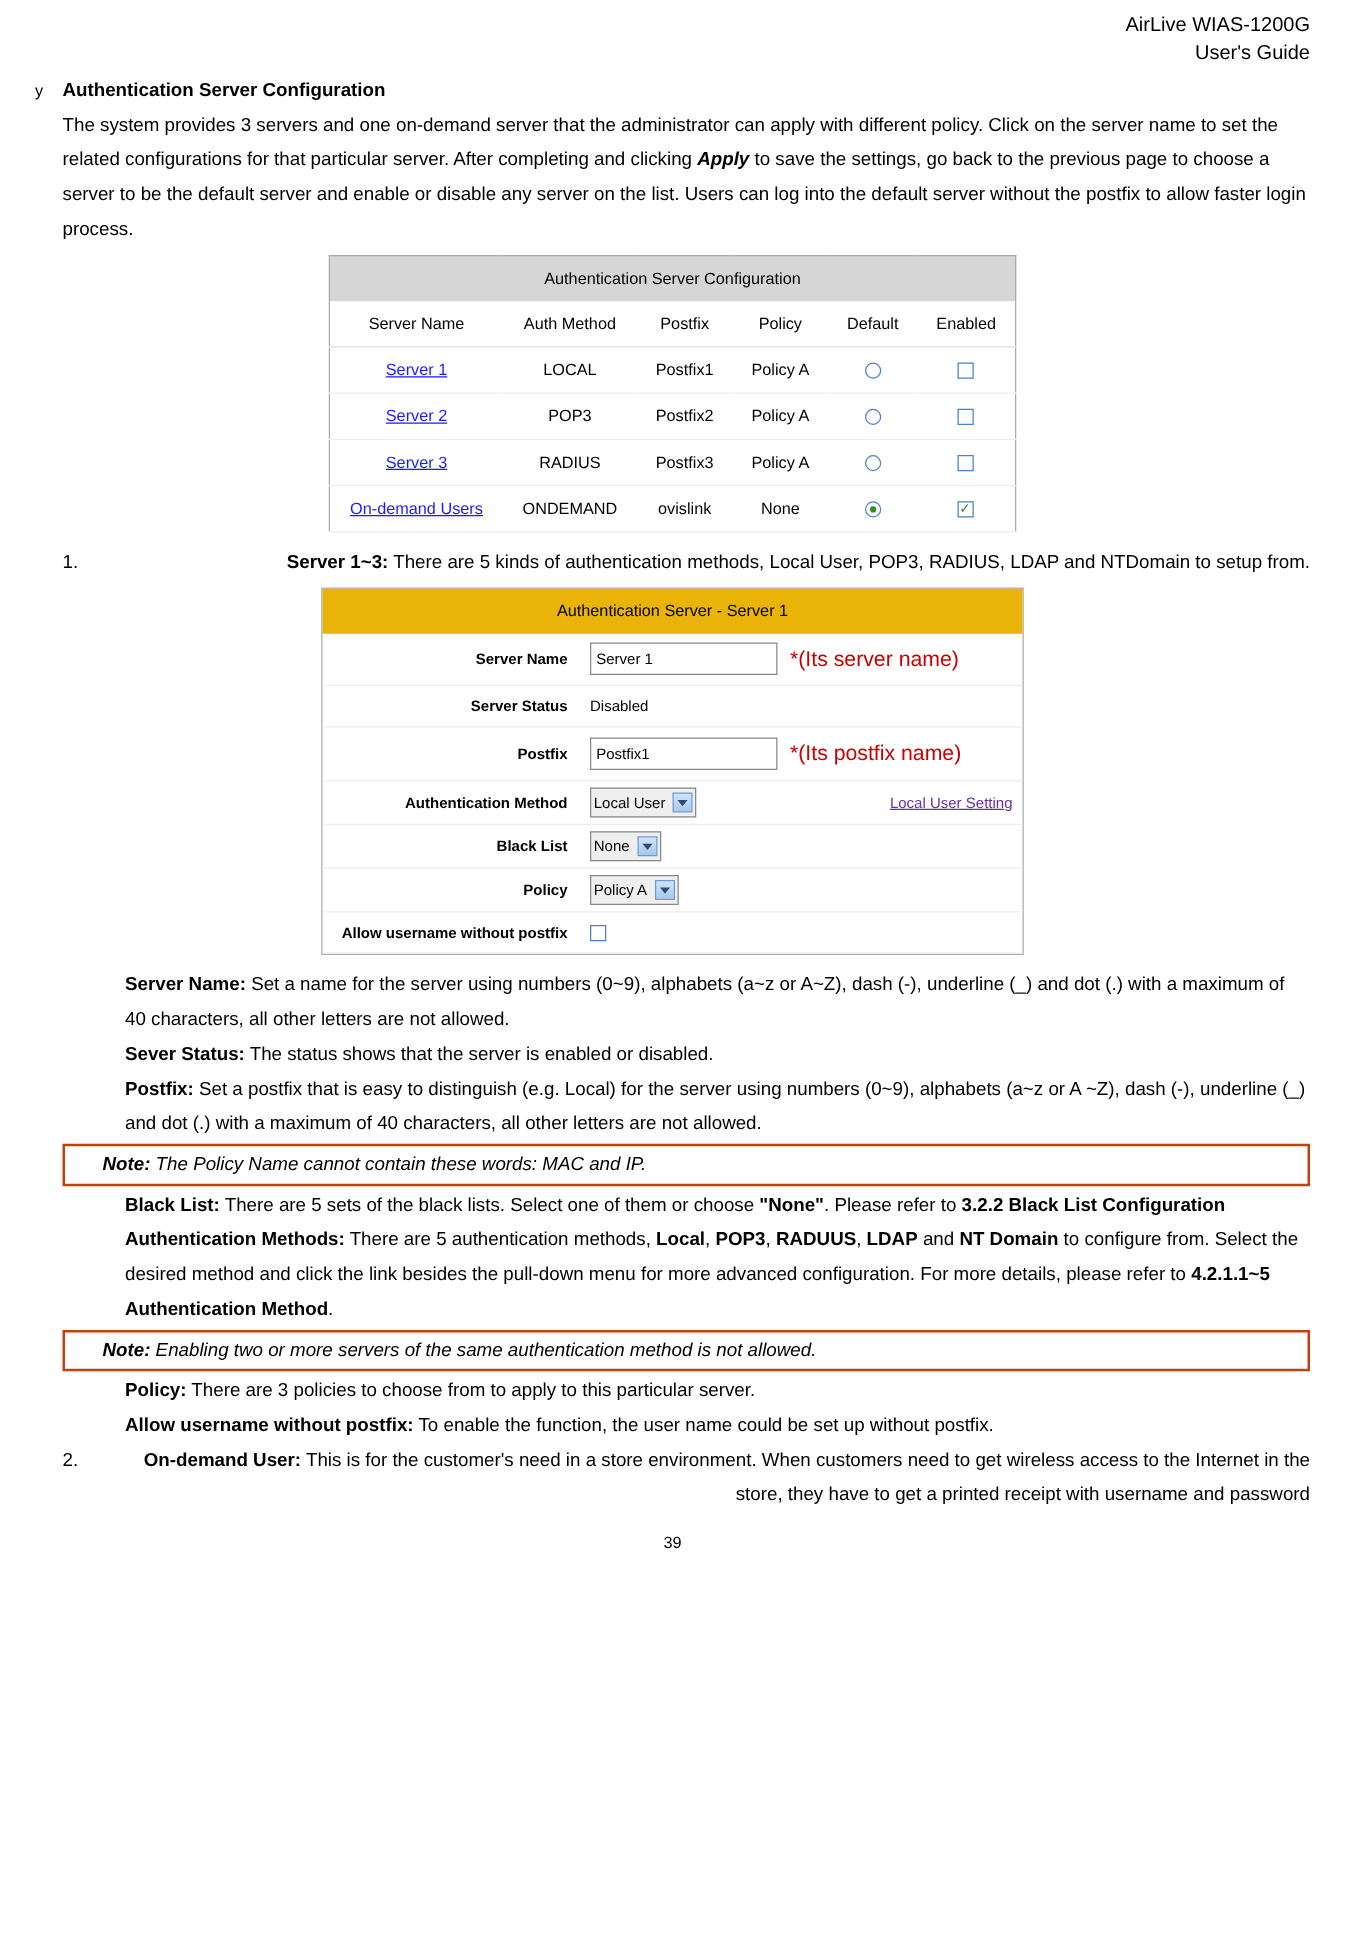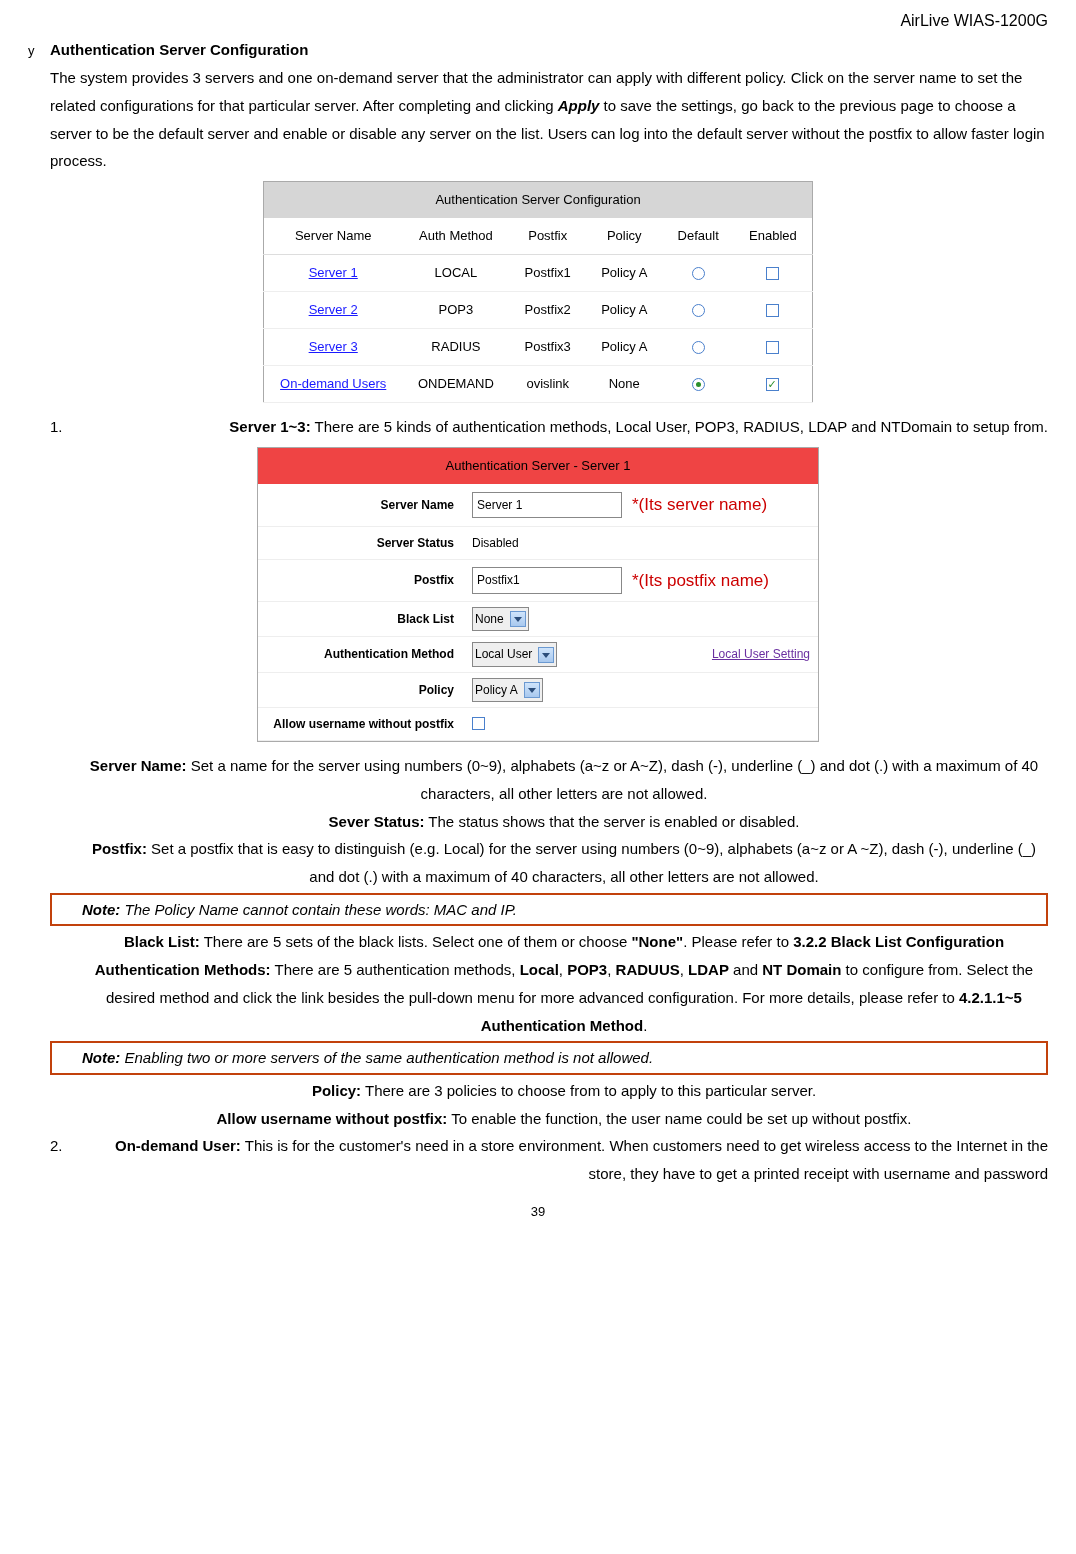--- a/index.html
+++ b/index.html
@@ -41,22 +41,21 @@
     margin-left: 22px;
   }
   .ol-num {
     width: 30px;
   }
   .ol-body {
     flex: 1;
     text-align: right;
   }
   .sub-indent {
-    margin-left: 52px;
-    text-align: center;
+    margin-left: 72px;
   }
   .note-box {
     border: 2px solid #c2410c;
     margin: 2px 0 2px 22px;
     padding: 2px 8px 2px 30px;
     line-height: 1.7;
   }
   .page-num {
     text-align: center;
     font-size: 13px;
@@ -124,21 +123,21 @@
     line-height: 11px;
     left: 0; top: 0;
   }
   
   .ui-form {
     margin: 6px auto 10px auto;
     border: 1px solid #aaa;
     font-family: Arial, sans-serif;
   }
   .ui-form .panel-title {
-    background: #ef4444;
+    background: #eab308;
     font-size: 13px;
     text-align: center;
     padding: 6px 24px;
   }
   .ui-form-row {
     display: flex;
     align-items: center;
     border-bottom: 1px solid #eee;
     font-size: 12px;
   }
@@ -194,20 +193,21 @@
     color: #6a2fa0;
     text-decoration: underline;
     font-size: 12px;
   }
 </style>
 </head>
 <body>
 
 <div class="header-right">
   <div>AirLive WIAS-1200G</div>
+  <div>User's Guide</div>
 </div>
 
 <div class="bullet-row">
   <span class="bullet-prefix">y</span>
   <span class="bullet-text">Authentication Server Configuration</span>
 </div>
 
 <div class="para-indent">
   <span>The system provides 3 servers and one on-demand server that the administrator can apply with different policy. Click on the server name to set the related configurations for that particular server. After completing and clicking </span><span class="bold-italic">Apply</span><span> to save the settings, go back to the previous page to choose a server to be the default server and enable or disable any server on the list. Users can log into the default server without the postfix to allow faster login process.</span>
 </div>
@@ -283,40 +283,40 @@
       </div>
   </div>
   <div class="ui-form-row">
     <div class="ui-form-label">Postfix</div>
     <div class="ui-form-value">
       <span class="ui-input">Postfix1</span>
       <span class="hint-red">*(Its postfix name)</span>
     </div>
   </div>
   <div class="ui-form-row">
-    <div class="ui-form-label">Black List</div>
-    <div class="ui-form-value">
-      <span class="ui-select">
-        <span>None</span>
-        <span class="sel-arrow"></span>
-      </span>
-    </div>
-  </div>
-  <div class="ui-form-row">
     <div class="ui-form-label">Authentication Method</div>
     <div class="ui-form-value">
       <span class="ui-select">
         <span>Local User</span>
         <span class="sel-arrow"></span>
       </span>
       <span style="flex:1"></span>
       <span class="link-purple">Local User Setting</span>
     </div>
   </div>
   <div class="ui-form-row">
+    <div class="ui-form-label">Black List</div>
+    <div class="ui-form-value">
+      <span class="ui-select">
+        <span>None</span>
+        <span class="sel-arrow"></span>
+      </span>
+    </div>
+  </div>
+  <div class="ui-form-row">
     <div class="ui-form-label">Policy</div>
     <div class="ui-form-value">
       <span class="ui-select">
         <span>Policy A</span>
         <span class="sel-arrow"></span>
       </span>
     </div>
   </div>
   <div class="ui-form-row">
     <div class="ui-form-label">Allow username without postfix</div>

